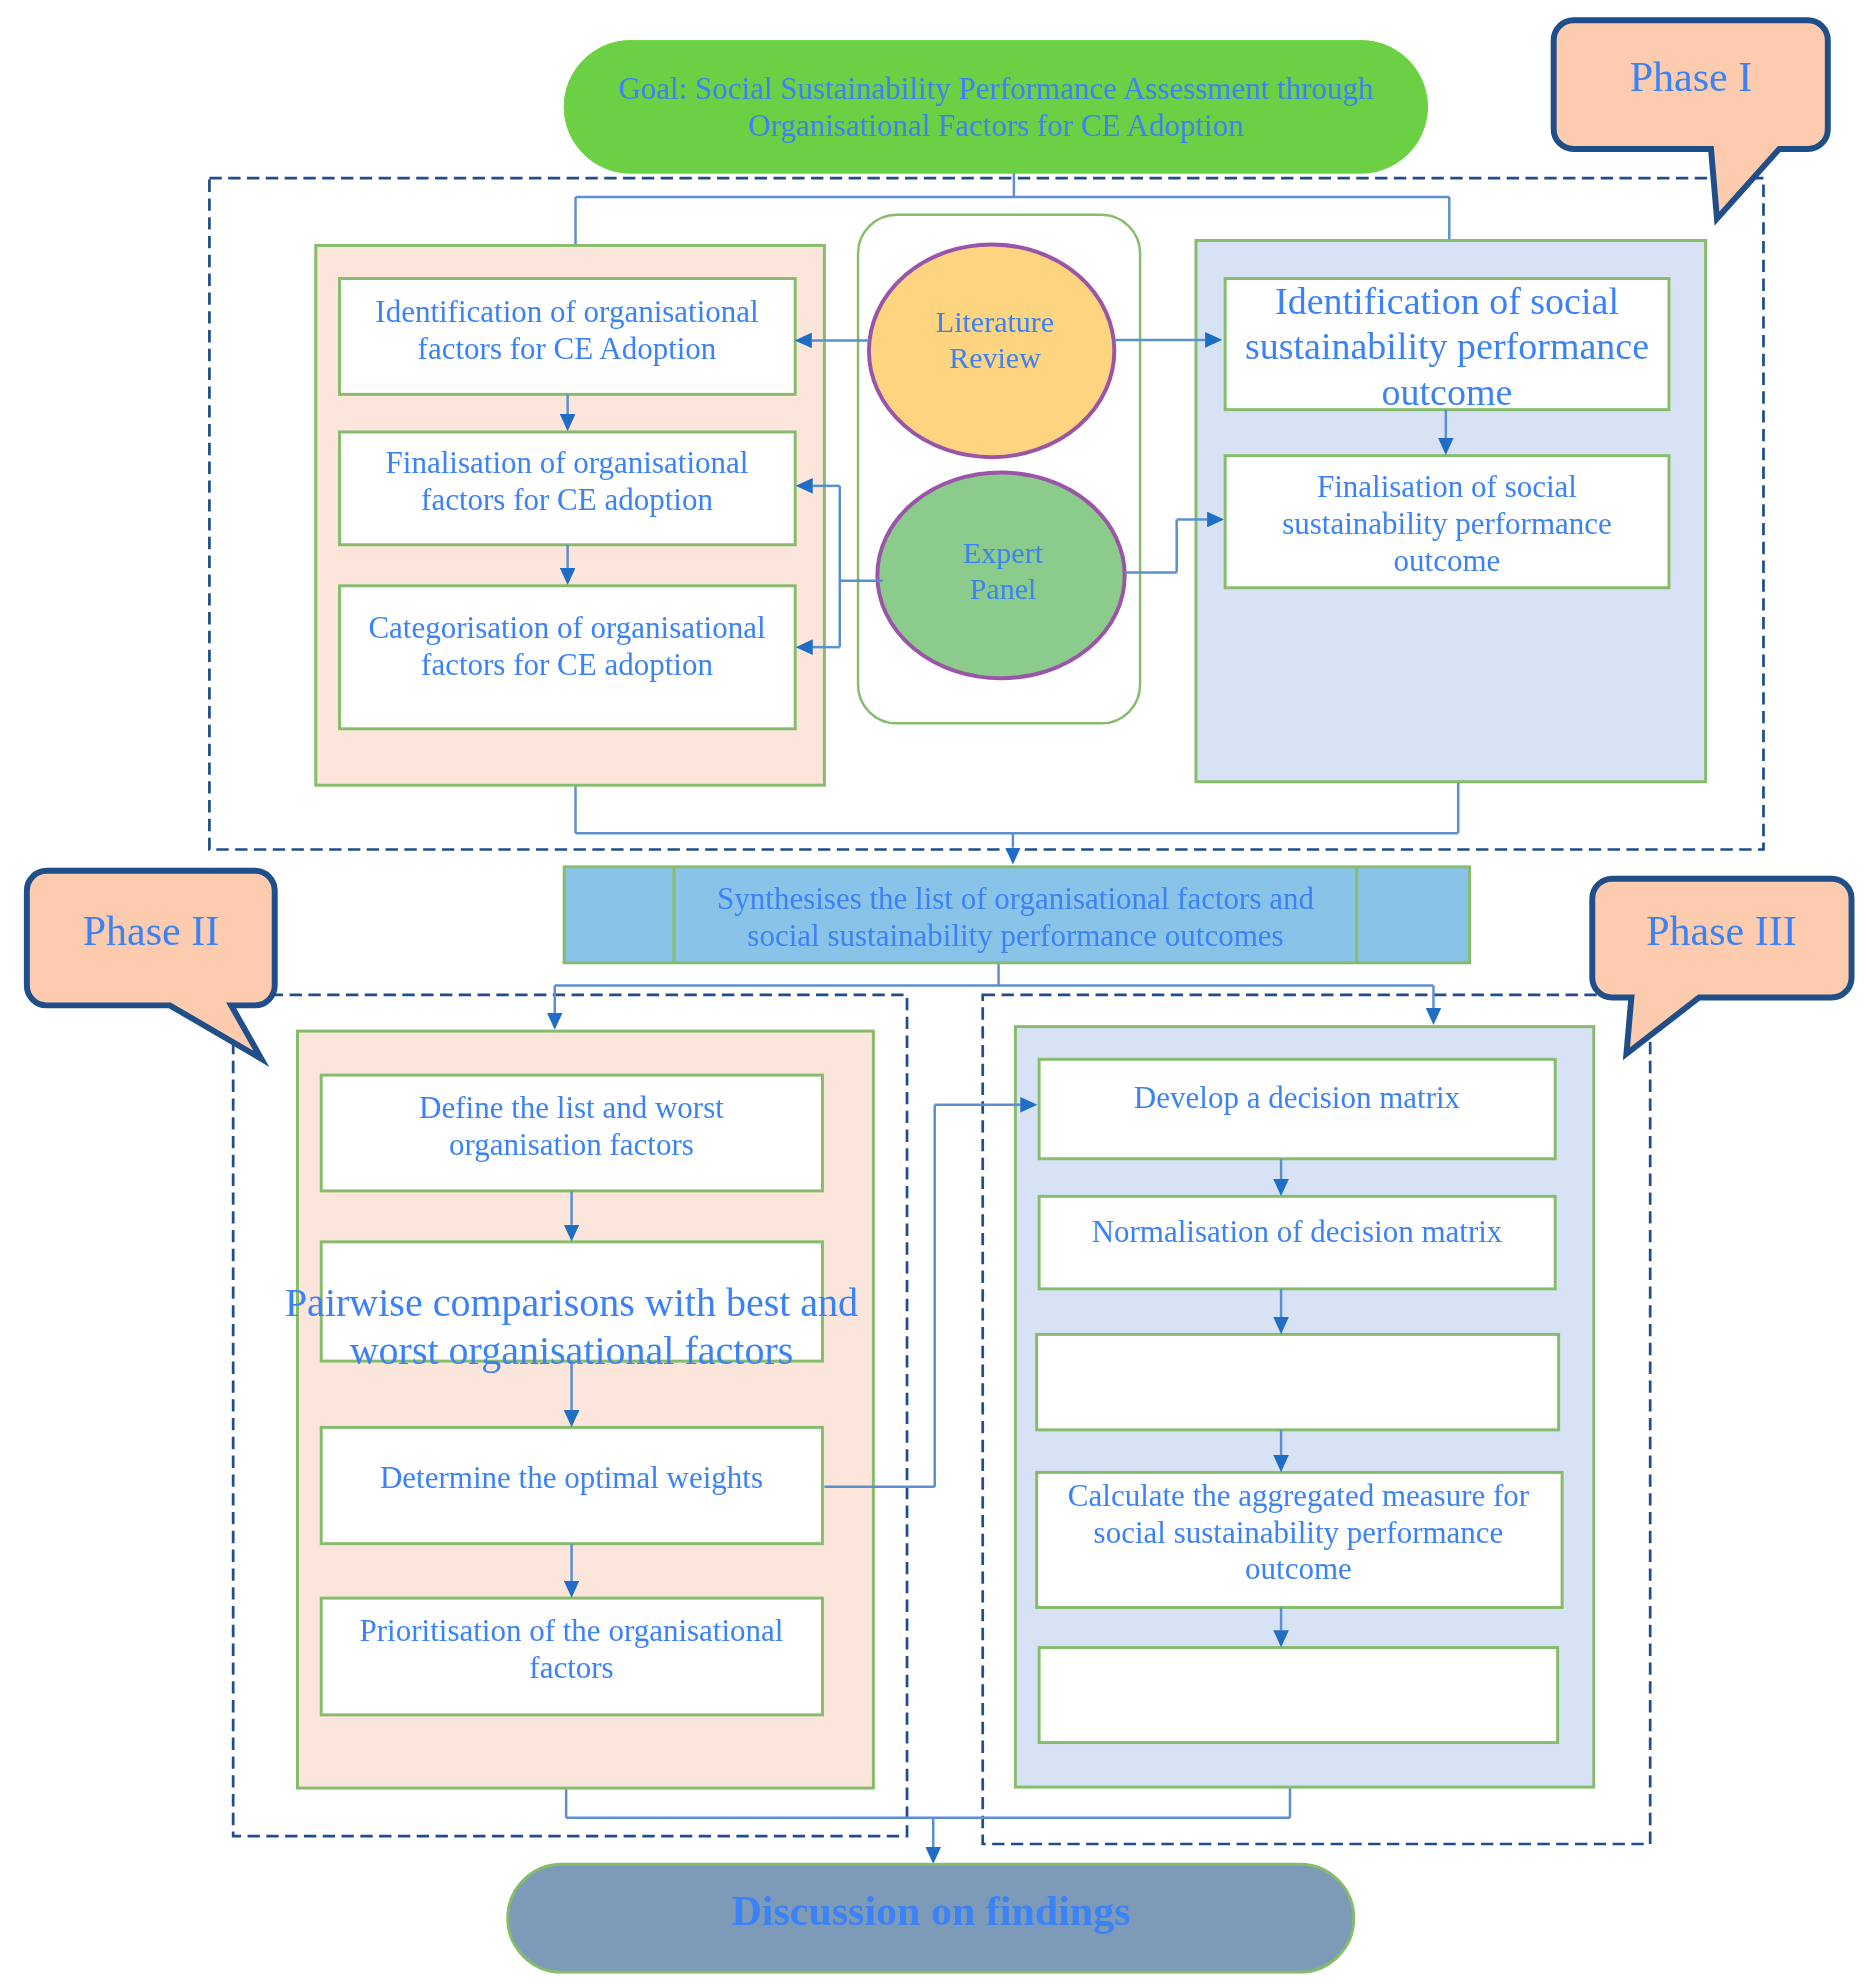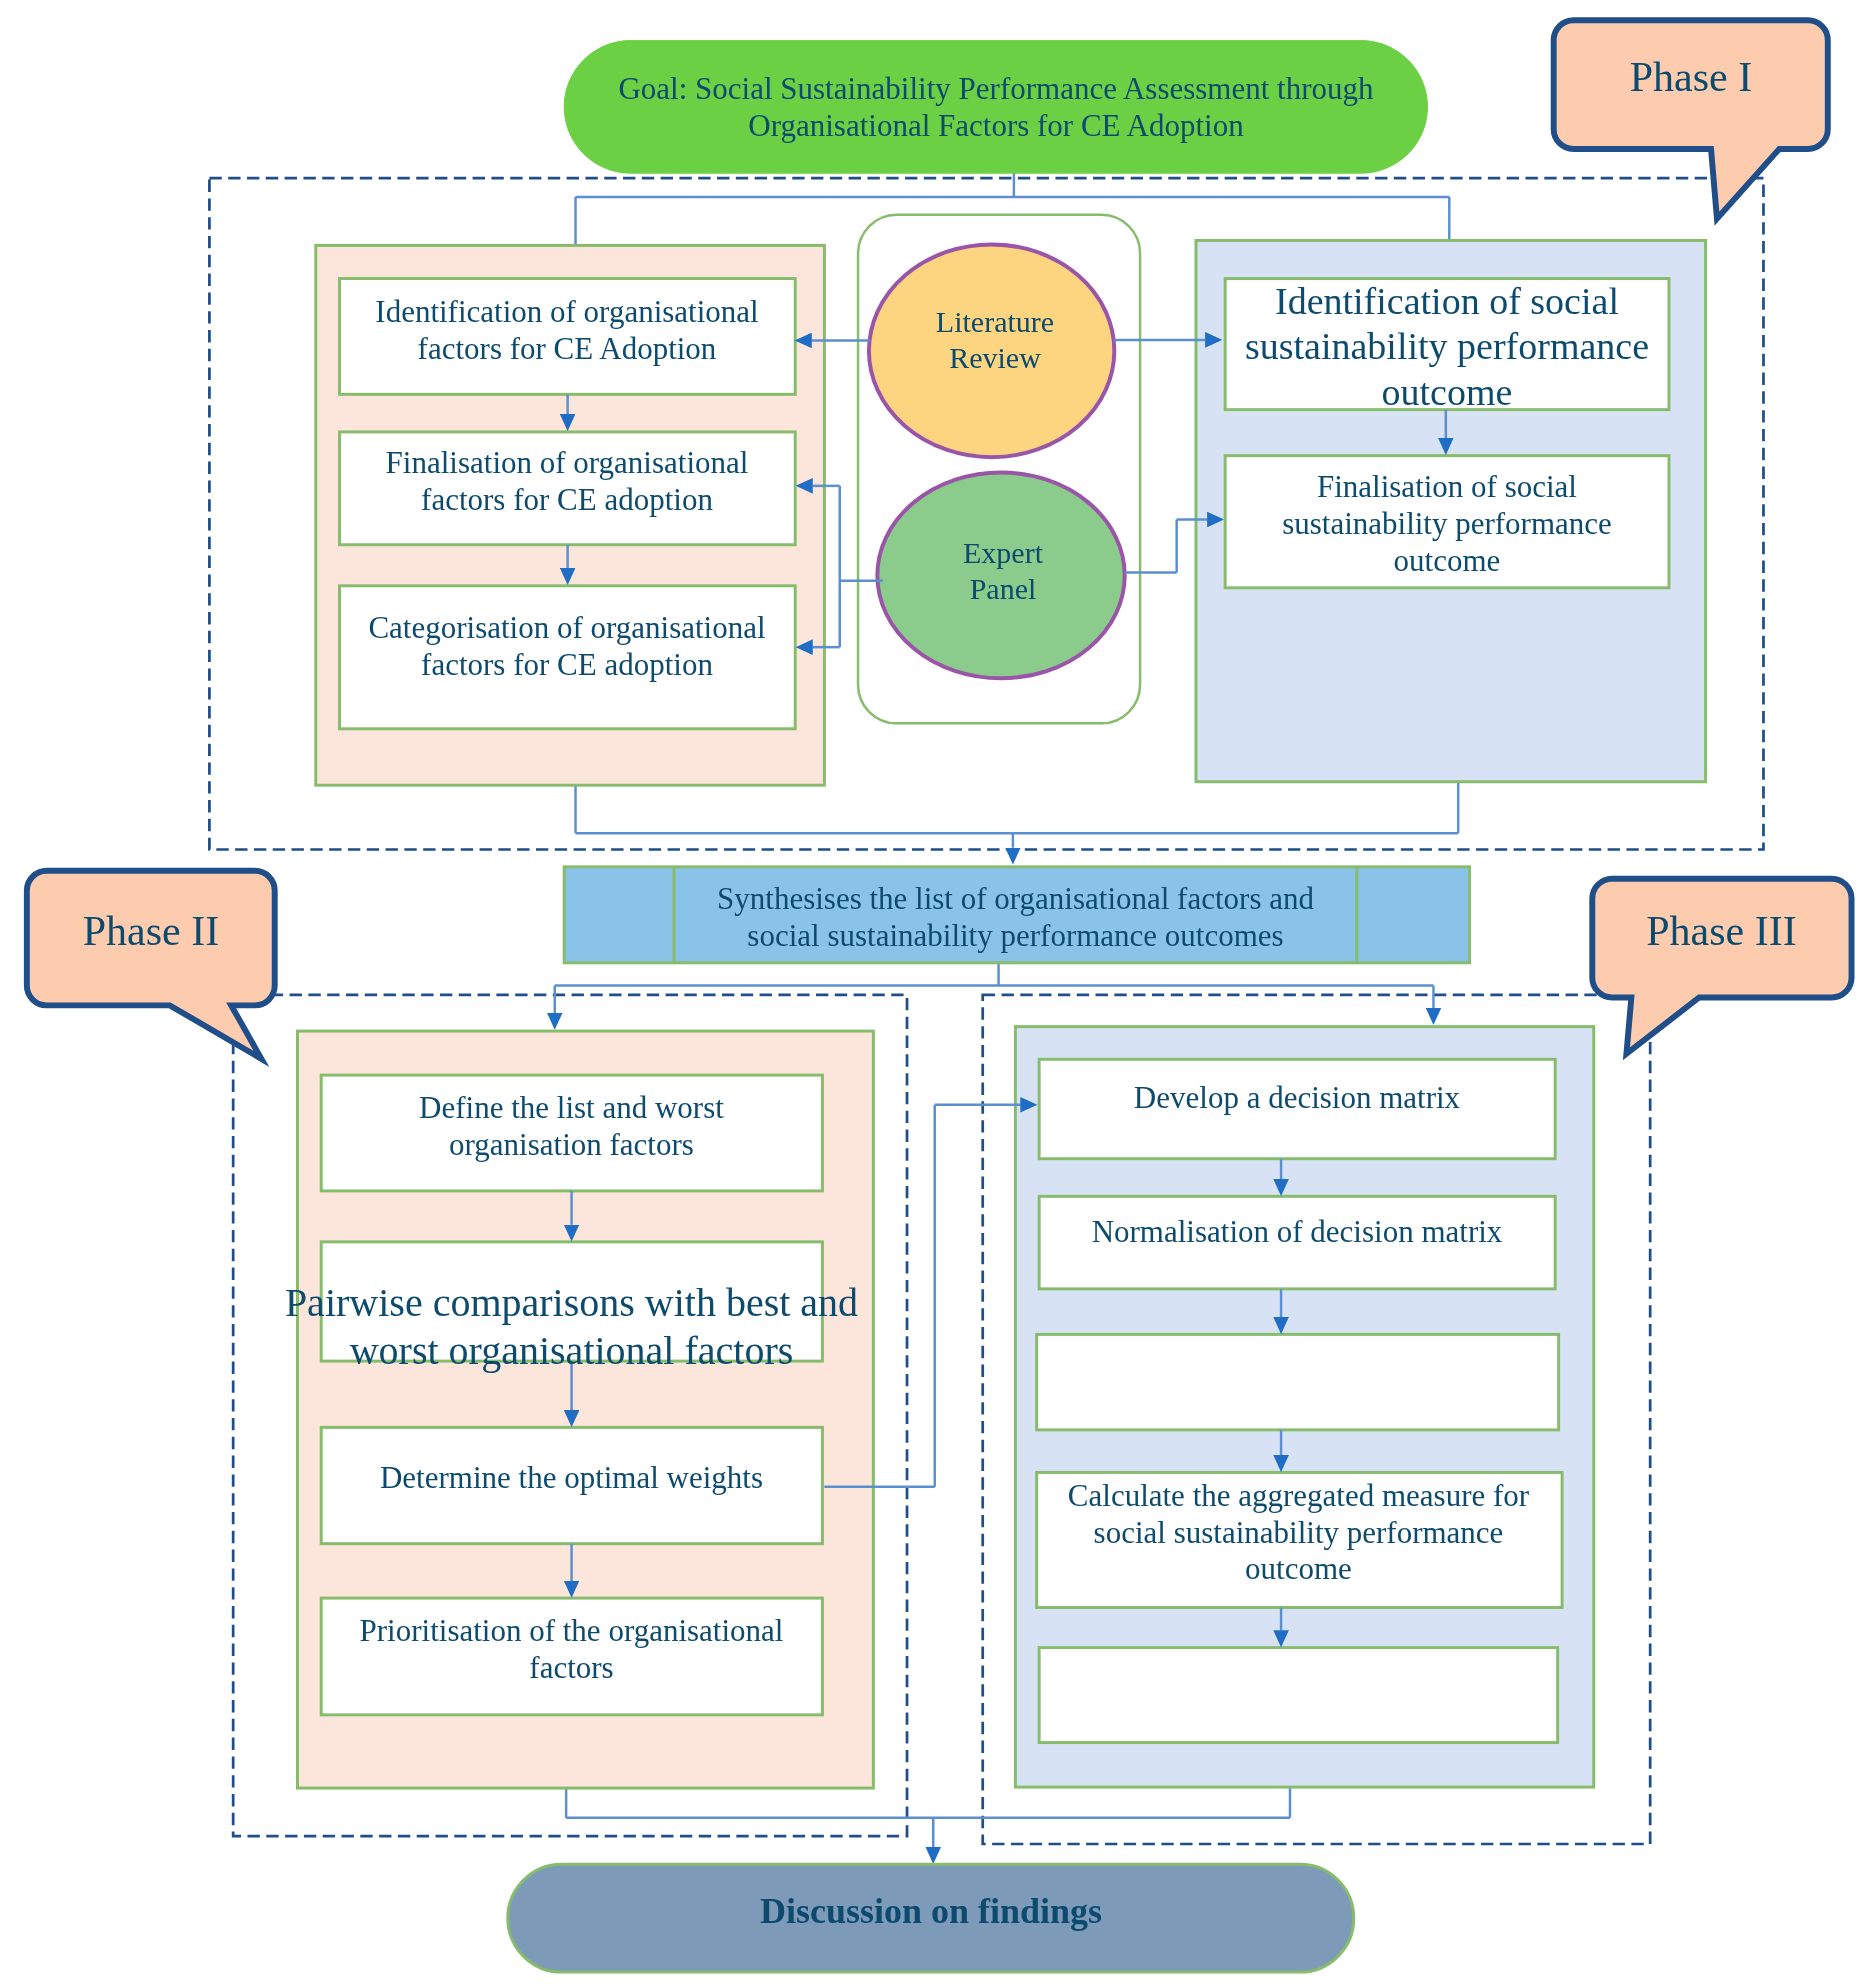--- a/index.html
+++ b/index.html
@@ -1,21 +1,21 @@
 <!DOCTYPE html>
 <html style="font-size:8px"><head>
 <meta charset="utf-8">
 <title>Research Framework Flowchart</title>
 <style>
   html,body{margin:0;padding:0;background:#ffffff;}
   body{width:1867px;height:1985px;position:relative;overflow:hidden;
        font-family:"Liberation Serif", serif;}
   #stage{position:absolute;left:0;top:0;width:1867px;height:1985px;}
   svg.layer{position:absolute;left:0;top:0;width:1867px;height:1985px;overflow:visible;}
-  .txt{position:absolute;text-align:center;color:#0c4a6e;line-height:1.19;box-sizing:border-box;padding-bottom:13px;
+  .txt{position:absolute;text-align:center;color:#3b82f6;line-height:1.19;box-sizing:border-box;padding-bottom:13px;
        white-space:pre;display:flex;align-items:center;justify-content:center;}
 </style>
 </head>
 <body>
 
 <div id="stage">
   <svg class="layer" viewBox="0 0 3773 4012">
     <defs>
       <marker id="ah" markerWidth="7" markerHeight="6.3" refX="0.1" refY="3.15" orient="auto" markerUnits="strokeWidth">
         <path d="M0,0 L6.9,3.15 L0,6.3 Z" fill="#1f6dc5"></path>
@@ -166,19 +166,19 @@
   <div class="txt" style="left:321px;top:1427px;width:501px;height:116px;font-size:31px;">Determine the optimal weights</div>
   <div class="txt" style="left:321px;top:1598px;width:501px;height:117px;font-size:31px;">Prioritisation of the organisational
 factors</div>
 
   <div class="txt" style="left:1039px;top:1055px;width:516px;height:99px;font-size:31px;">Develop a decision matrix</div>
   <div class="txt" style="left:1039px;top:1192px;width:516px;height:93px;font-size:31px;">Normalisation of decision matrix</div>
   <div class="txt" style="left:1036px;top:1472px;width:525px;height:135px;font-size:31px;">Calculate the aggregated measure for
 social sustainability performance
 outcome</div>
 
-  <div class="txt" style="left:508px;top:1864px;width:846px;height:108px;font-size:36px;font-weight:bold;">Discussion on findings</div>
+  <div class="txt" style="left:508px;top:1864px;width:846px;height:108px;font-size:42px;font-weight:bold;">Discussion on findings</div>
 
   <div class="txt" style="left:1554px;top:20px;width:274px;height:129px;font-size:42px;">Phase I</div>
   <div class="txt" style="left:27px;top:871px;width:248px;height:135px;font-size:42px;">Phase II</div>
   <div class="txt" style="left:1592px;top:879px;width:259px;height:119px;font-size:42px;">Phase III</div>
 </div>
 
 
 </body></html>

